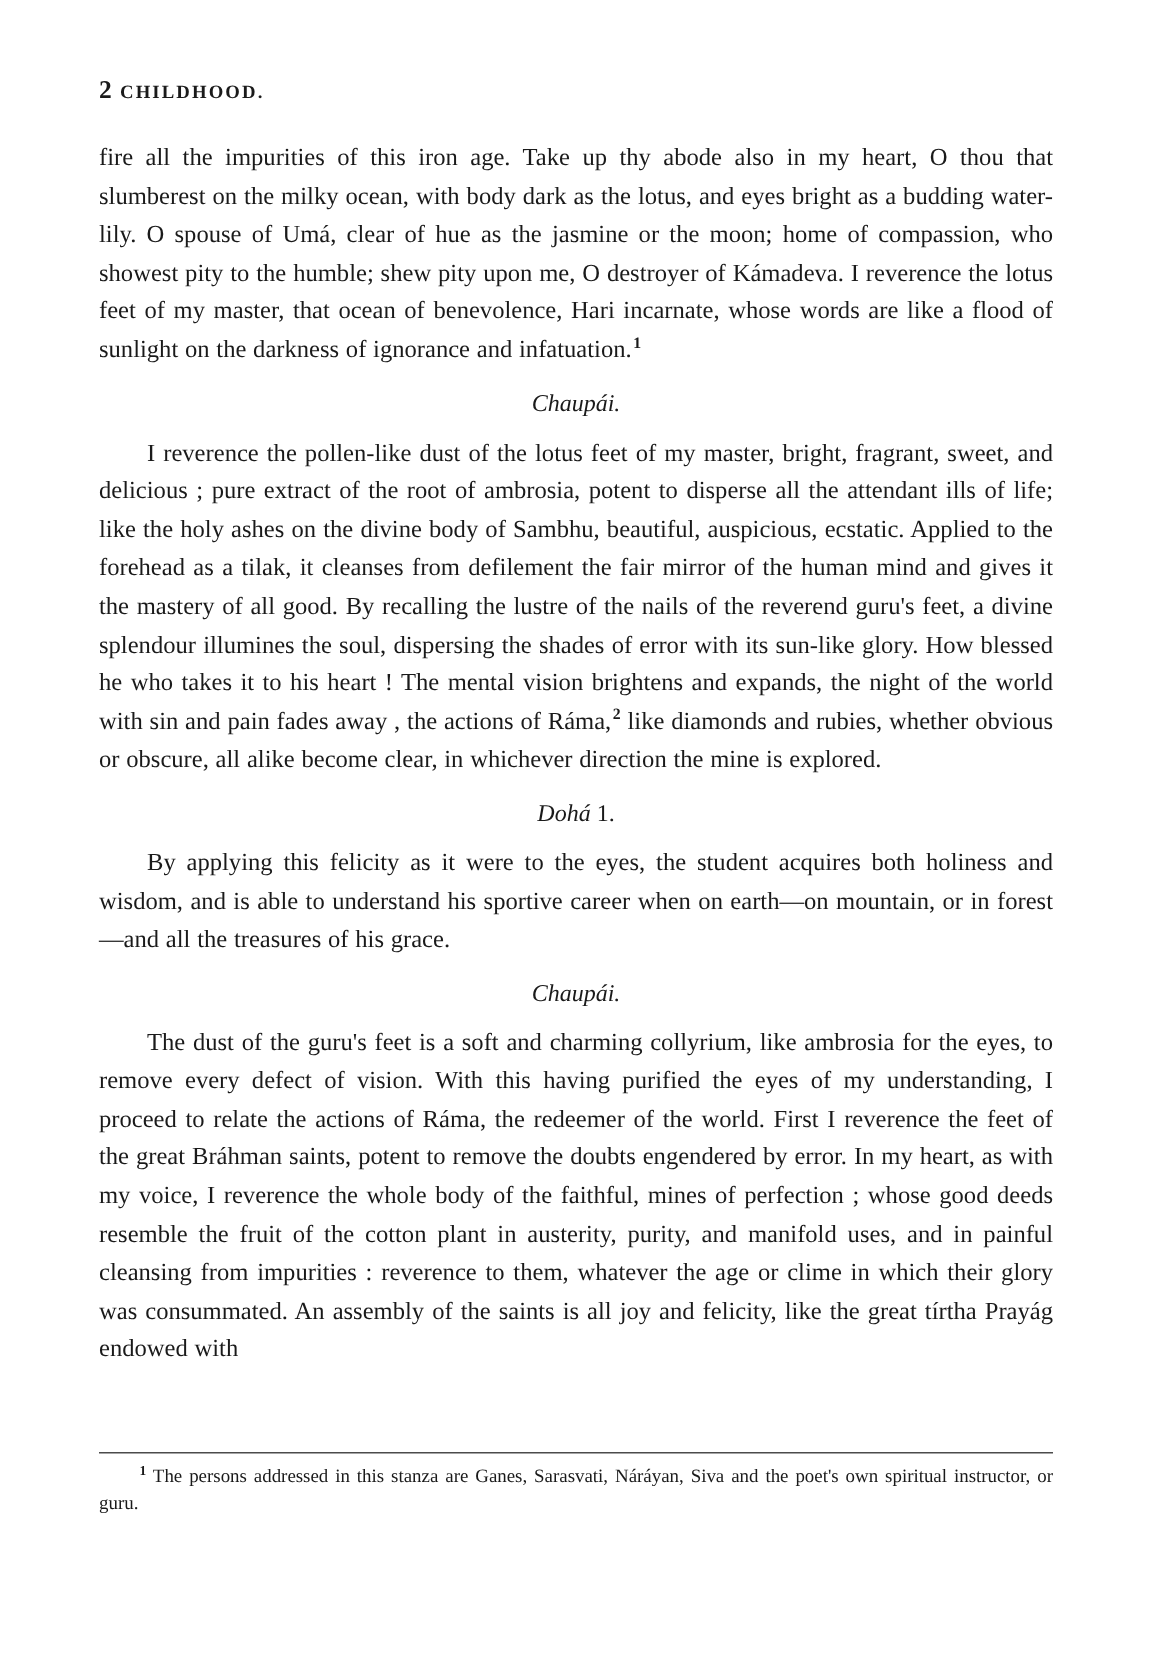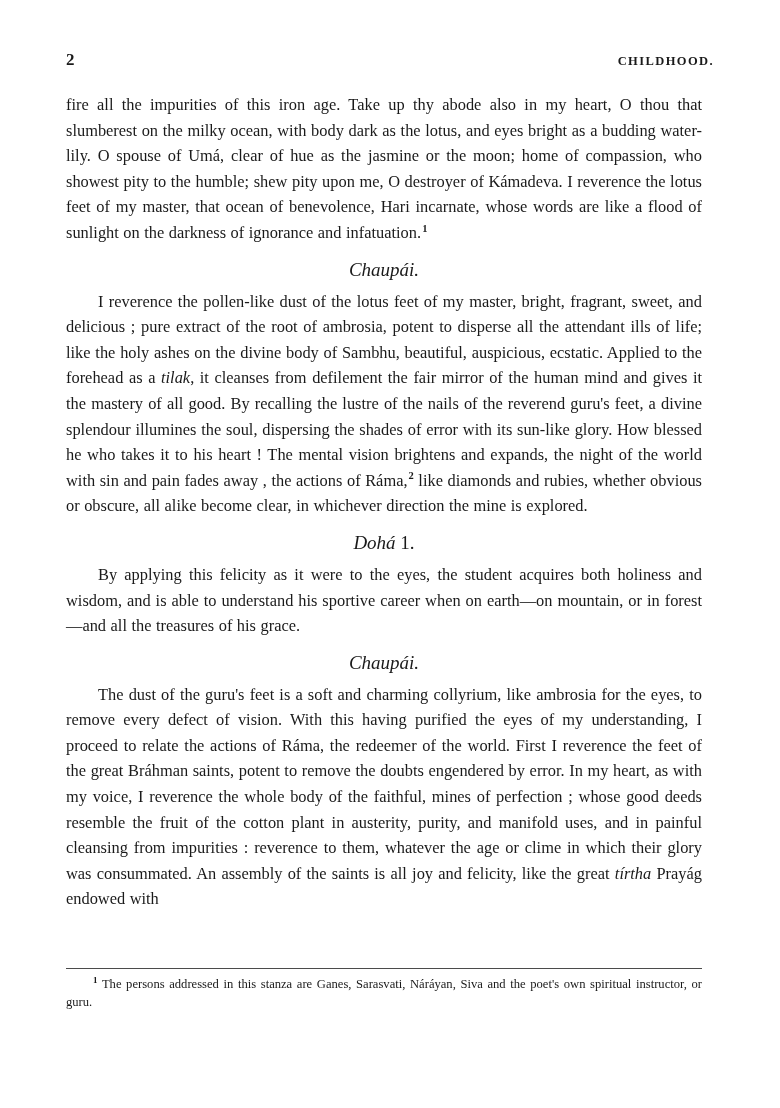--- a/index.html
+++ b/index.html
@@ -32,21 +32,21 @@
     top: 0;
     font-size: 17px;
     font-weight: 700;
     line-height: 24px;
   }
   .head-title {
     position: absolute;
     left: 0;
     right: 0;
     top: 2px;
-    text-align: right;
+    text-align: left;
     font-size: 12.5px;
     font-weight: 700;
     letter-spacing: 1.4px;
     line-height: 22px;
     transform: translateX(14px);
   }
 
   
   .text-col {
     position: absolute;
@@ -63,29 +63,29 @@
     text-justify: inter-word;
     word-spacing: 0.4px;
   }
   p.body.indent {
     text-indent: 32px;
   }
 
   .stanza-head {
     margin: 13px 0 8px 0;
     text-align: center;
-    font-size: 19px;
+    font-size: 16px;
     font-style: italic;
     line-height: 22px;
   }
   .stanza-head .num {
     font-style: normal;
   }
 
-  .ital { font-style: italic; }
+  .ital { }
 
   sup.fn {
     font-size: 10.5px;
     vertical-align: super;
     line-height: 0;
     font-weight: 700;
     padding-left: 1px;
   }
 
   

